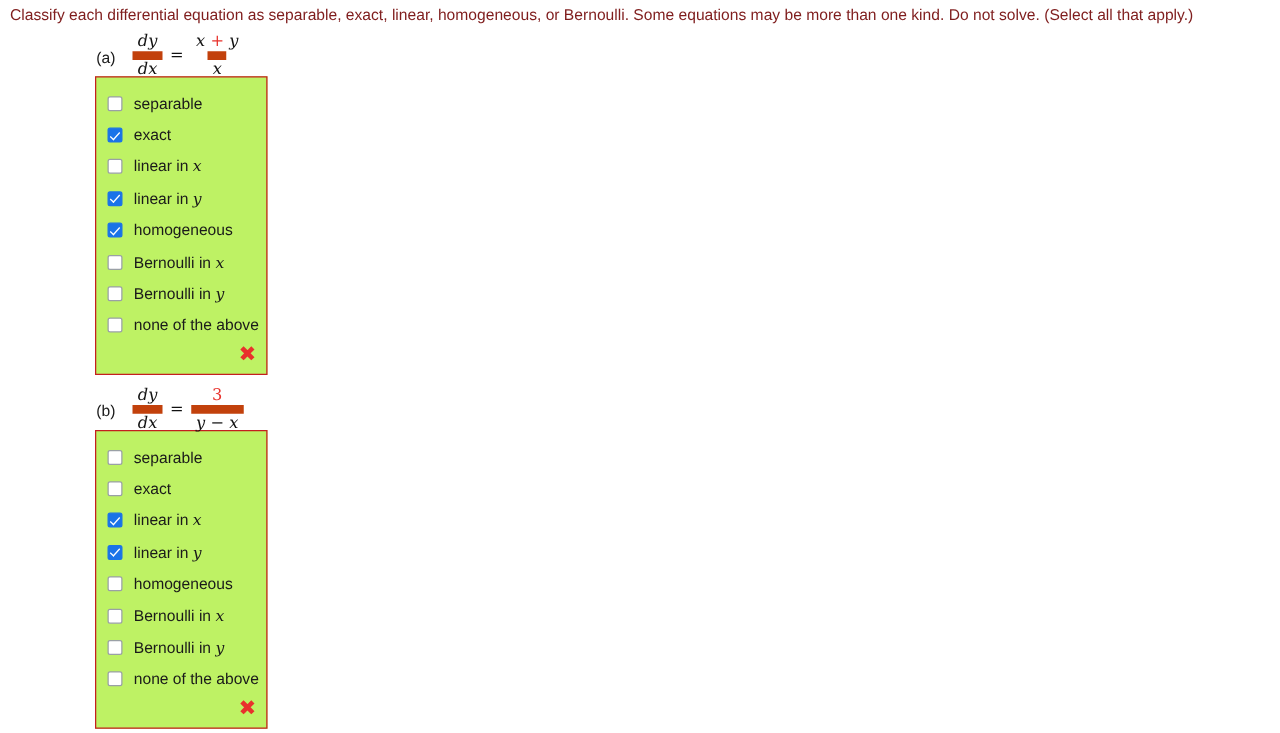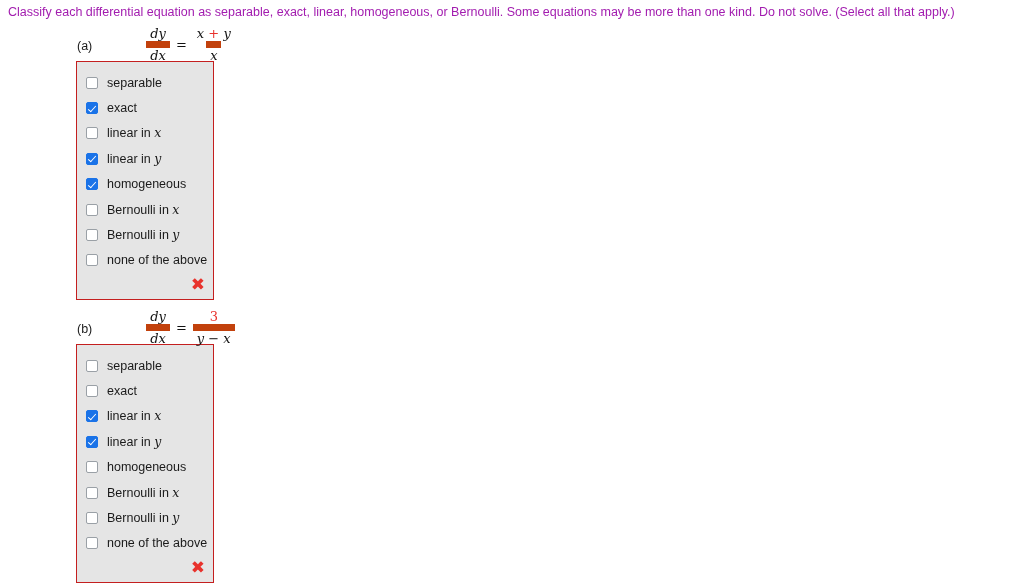--- a/index.html
+++ b/index.html
@@ -15,21 +15,21 @@
     overflow: hidden;
     position: relative;
   }
   .prompt {
     position: absolute;
     left: 8px;
     top: 4px;
     font-size: 12.5px;
     line-height: 16px;
     white-space: nowrap;
-    color: #a21caf;
+    color: #7f1d1d;
   }
   .problem {
     position: absolute;
     left: 76px;
   }
   #problem-a { top: 28px; }
   #problem-b { top: 311px; }
 
   .eq-row {
     display: flex;
@@ -44,21 +44,20 @@
     line-height: 1;
     padding-top: 4px;
   }
   .math {
     font-family: "DejaVu Serif", serif;
     font-style: italic;
     font-size: 13px;
     display: flex;
     align-items: center;
     color: #111111;
-    margin-left: 40px;
   }
   .frac {
     display: inline-flex;
     flex-direction: column;
     align-items: center;
     vertical-align: middle;
     margin: 0 2px;
   }
   .frac .num {
     padding: 0 4px 1px 4px;
@@ -76,21 +75,21 @@
   .eqsign {
     margin: 0 4px;
     font-style: normal;
     font-size: 13px;
   }
   .red { color: #e8322c; font-style: normal; }
 
   .answer-box {
     width: 136px;
     border: 1.5px solid #c41f1f;
-    background: #e5e5e5;
+    background: #bef264;
     box-sizing: content-box;
     padding: 8px 0 4px 0;
     margin-top: 1px;
   }
   .option {
     display: flex;
     align-items: center;
     height: 25.4px;
     padding-left: 9px;
   }

